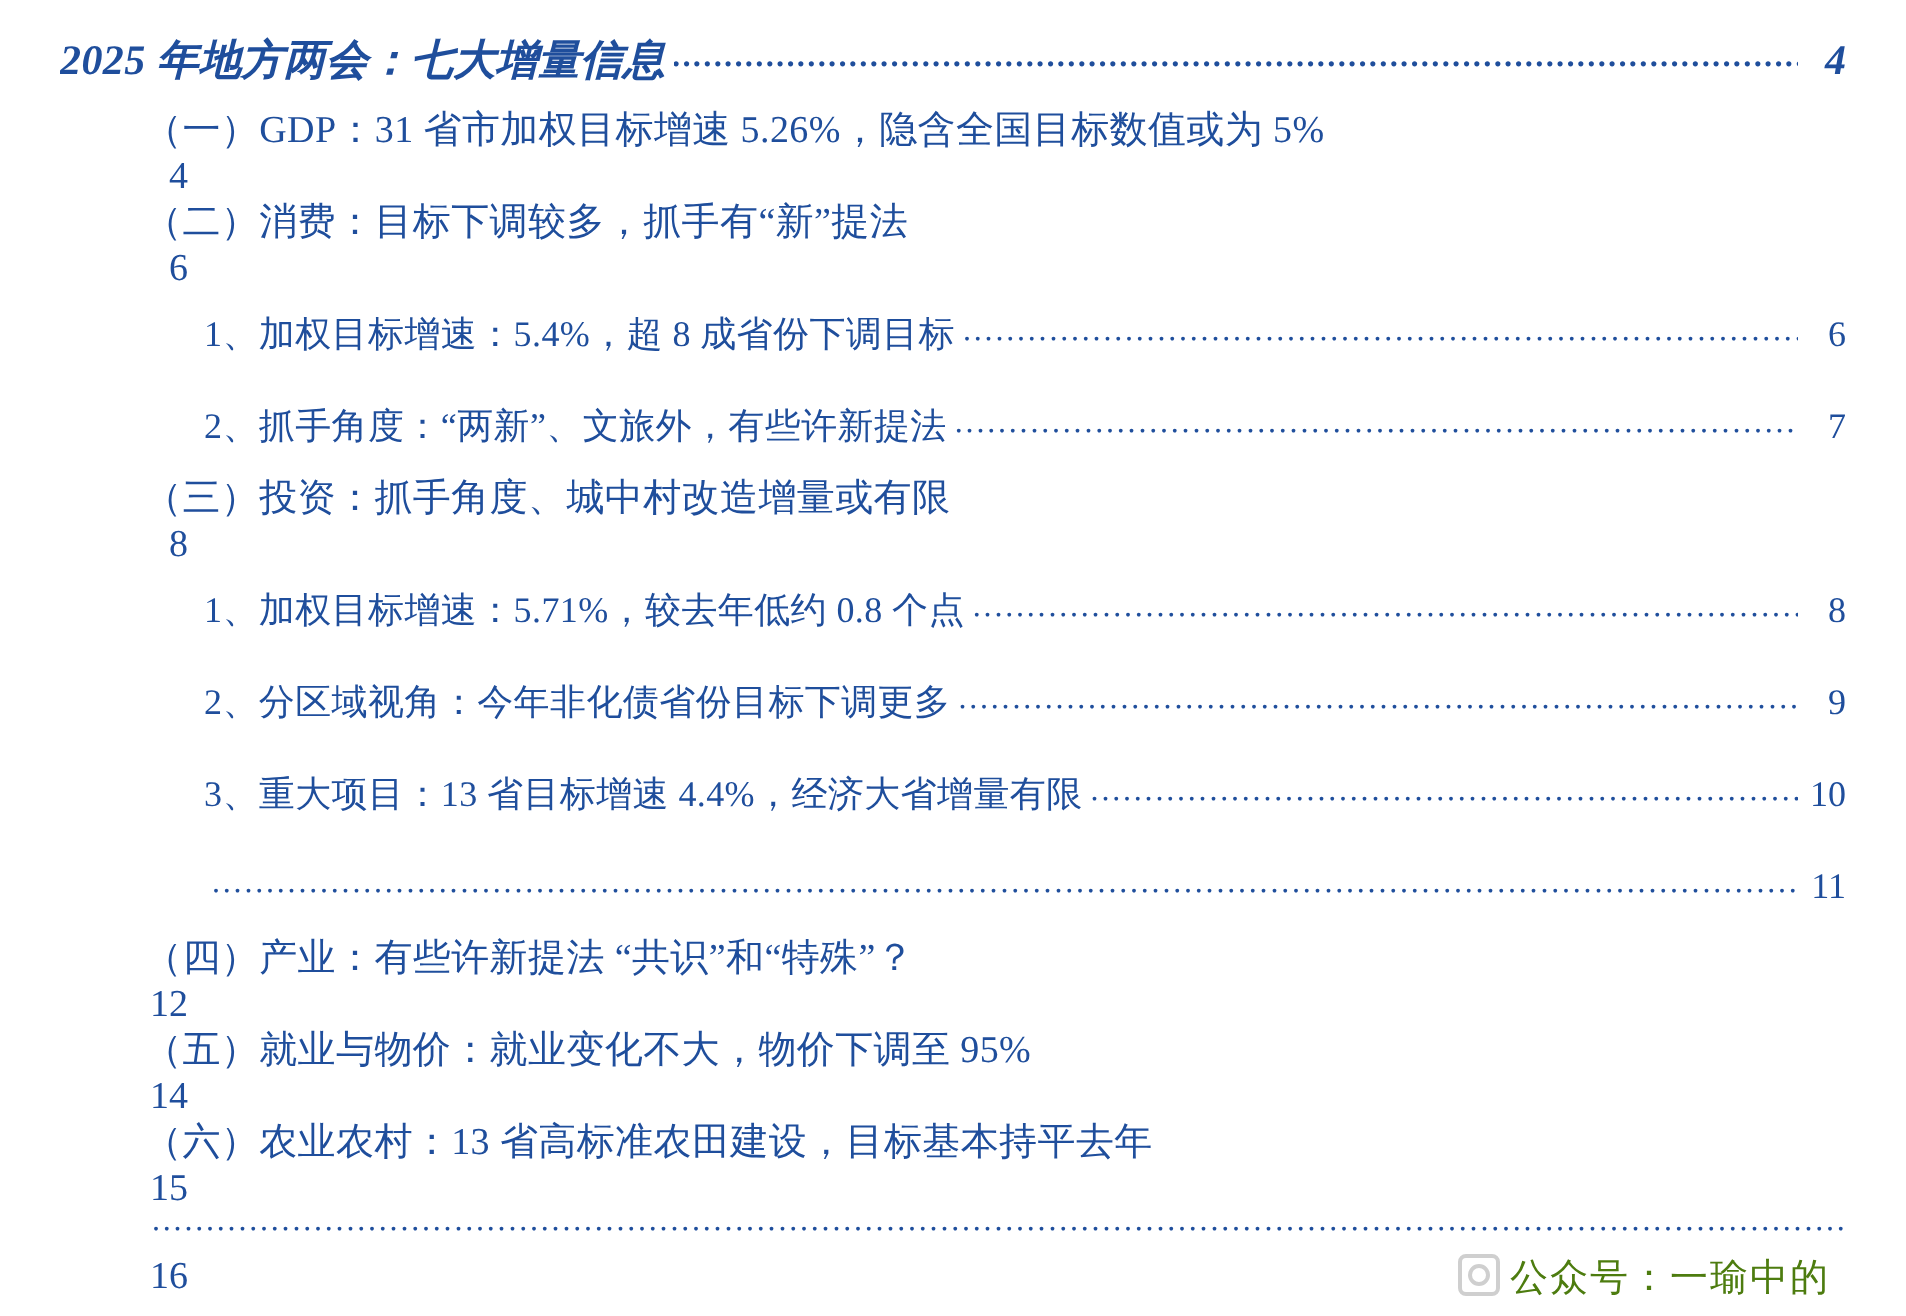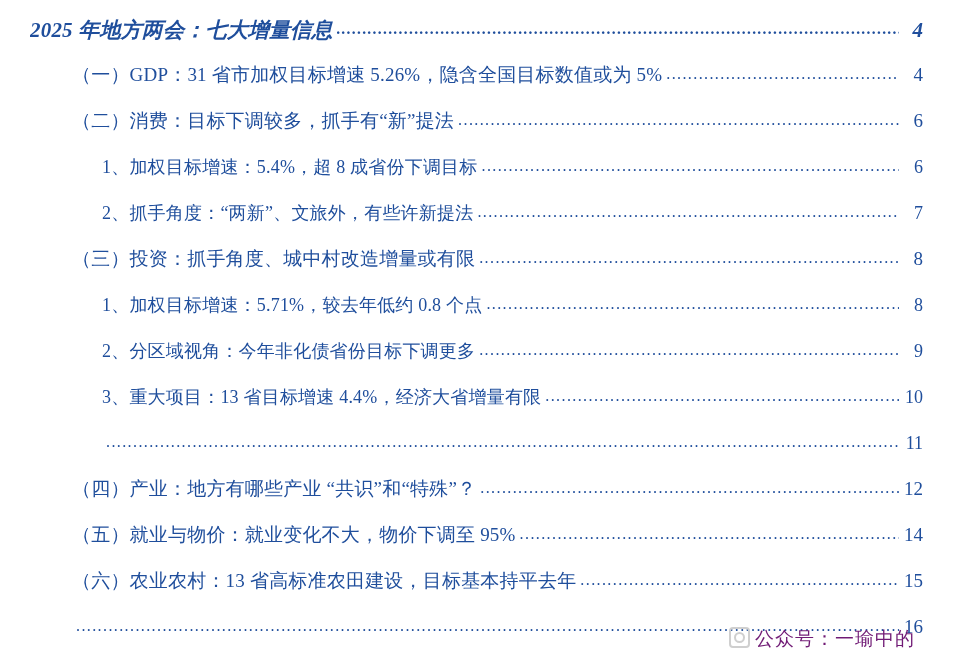--- a/index.html
+++ b/index.html
@@ -64,41 +64,42 @@
     font-style: italic;
   }
   .lvl0 .page-num { font-weight: bold; font-size: 21px; }
   .lvl0 .dots { letter-spacing: 1.2px; font-weight: bold; }
 
   
   .lvl1 {
     font-size: 19px;
     padding-left: 42px;
     height: 46px;
-    align-items: center;
+    align-items: flex-start;
+    flex-direction: column;
   }
   .lvl1 .page-num { font-size: 19px; }
 
   
   .lvl2 {
     font-size: 18px;
     padding-left: 72px;
     height: 46px;
     align-items: center;
     font-family: Liberation Serif, serif;
   }
   .lvl2 .page-num { font-size: 18px; }
 
   .watermark {
     position: absolute;
     right: 38px;
     bottom: 6px;
     font-family: "Liberation Sans", "DejaVu Sans", sans-serif;
     font-size: 19px;
-    color: #701a75;
+    color: #4d7c0f;
     letter-spacing: 1px;
     white-space: nowrap;
     pointer-events: none;
   }
   .watermark .wm-icon {
     display: inline-block;
     width: 17px;
     height: 17px;
     border: 2px solid #cfcfcf;
     border-radius: 4px;
@@ -176,21 +177,21 @@
       <span class="dots">.....................................................................................................................................................................</span>
       <span class="page-num">10</span>
     </li>
 
     <li class="toc-entry lvl2">
       <span class="dots">.....................................................................................................................................................................</span>
       <span class="page-num">11</span>
     </li>
 
     <li class="toc-entry lvl1">
-      <span class="label">（四）产业：地方有哪些产业 “共识”和“特殊”？</span>
+      <span class="label">（四）产业：有些许新提法 “共识”和“特殊”？</span>
       <span class="dots">.....................................................................................................................................................................</span>
       <span class="page-num">12</span>
     </li>
 
     <li class="toc-entry lvl1">
       <span class="label">（五）就业与物价：就业变化不大，物价下调至 95%</span>
       <span class="dots">.....................................................................................................................................................................</span>
       <span class="page-num">14</span>
     </li>
 

